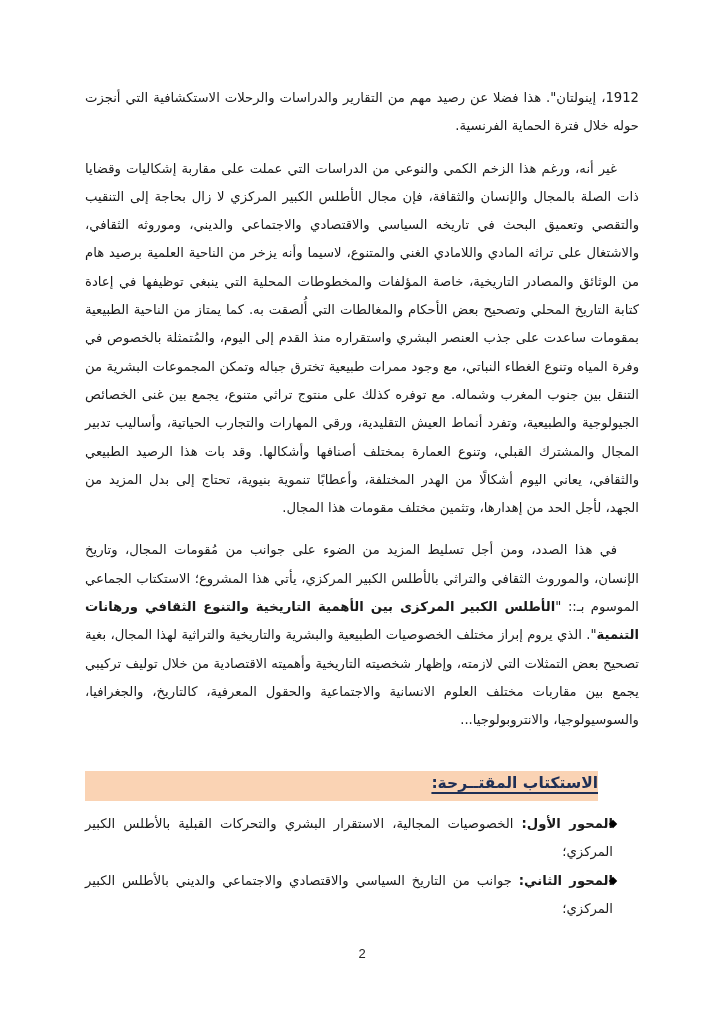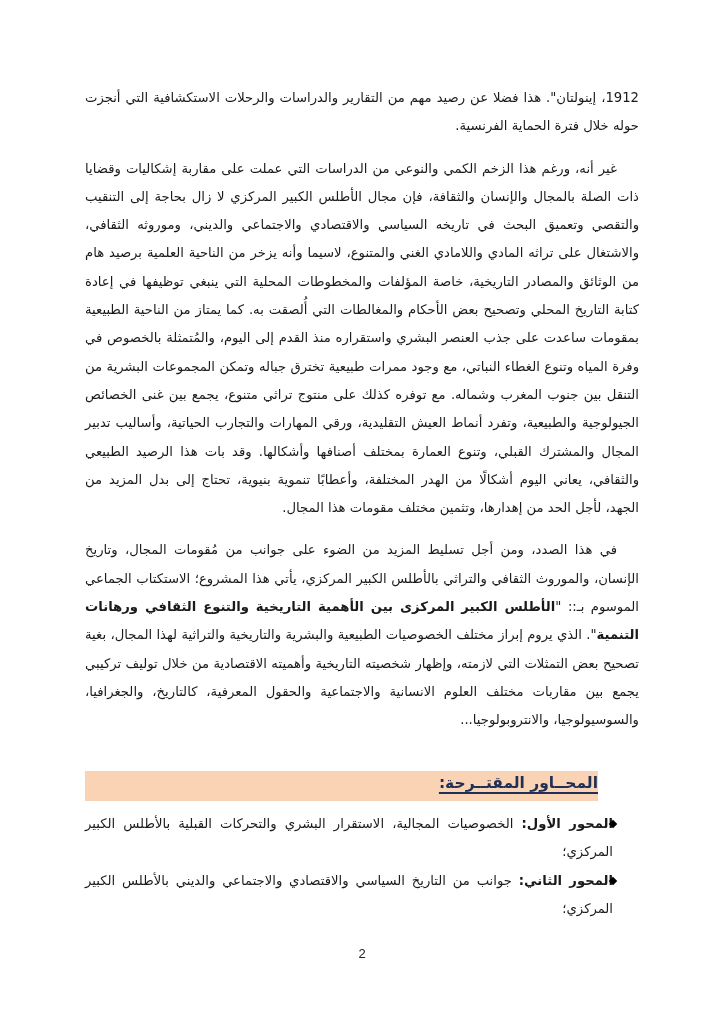--- a/index.html
+++ b/index.html
@@ -114,21 +114,21 @@
   </p>
   <p class="para indent">
     <span>غير أنه، ورغم هذا الزخم الكمي والنوعي من الدراسات التي عملت على مقاربة إشكاليات وقضايا ذات الصلة بالمجال والإنسان والثقافة، فإن مجال الأطلس الكبير المركزي لا زال بحاجة إلى التنقيب والتقصي وتعميق البحث في تاريخه السياسي والاقتصادي والاجتماعي والديني، وموروثه الثقافي، والاشتغال على تراثه المادي واللامادي الغني والمتنوع، لاسيما وأنه يزخر من الناحية العلمية برصيد هام من الوثائق والمصادر التاريخية، خاصة المؤلفات والمخطوطات المحلية التي ينبغي توظيفها في إعادة كتابة التاريخ المحلي وتصحيح  بعض الأحكام والمغالطات التي أُلصقت به. كما يمتاز من الناحية الطبيعية بمقومات ساعدت على جذب العنصر البشري واستقراره منذ القدم إلى اليوم، والمُتمثلة بالخصوص في وفرة المياه وتنوع الغطاء النباتي، مع وجود ممرات طبيعية تخترق جباله وتمكن المجموعات البشرية من التنقل بين جنوب المغرب وشماله. مع توفره كذلك على منتوج تراثي متنوع، يجمع بين غنى الخصائص الجيولوجية والطبيعية، وتفرد أنماط العيش التقليدية، ورقي المهارات والتجارب الحياتية، وأساليب تدبير المجال والمشترك القبلي، وتنوع العمارة بمختلف أصنافها وأشكالها. وقد بات هذا الرصيد الطبيعي والثقافي، يعاني اليوم أشكالًا من الهدر المختلفة، وأعطابًا تنموية بنيوية، تحتاج إلى بدل المزيد من الجهد، لأجل الحد من إهدارها، وتثمين مختلف مقومات هذا المجال.</span>
   </p>
   <p class="para indent">
     <span>في هذا الصدد، ومن أجل تسليط المزيد من الضوء على جوانب من مُقومات المجال، وتاريخ الإنسان، والموروث الثقافي والتراثي بالأطلس الكبير المركزي، يأتي هذا المشروع؛ الاستكتاب الجماعي الموسوم بـ:: "</span><span class="title-bold">الأطلس الكبير المركزى بين الأهمية التاريخية والتنوع الثقافي ورهانات التنمية</span><span>". الذي يروم إبراز مختلف الخصوصيات الطبيعية والبشرية والتاريخية والتراثية لهذا المجال، بغية تصحيح بعض التمثلات التي لازمته، وإظهار شخصيته التاريخية وأهميته الاقتصادية من خلال توليف تركيبي يجمع بين مقاربات مختلف العلوم الانسانية والاجتماعية والحقول المعرفية، كالتاريخ، والجغرافيا، والسوسيولوجيا، والانتروبولوجيا...</span>
   </p>
 </div>
 
 <div class="section-header">
-  <span class="section-header-text">المحــاور المقتــرحة:</span>
+  <span class="section-header-text">الاستكتاب المقتــرحة:</span>
 </div>
 
 <ul class="axes-list">
   <li class="axis-item">
     <span class="axis-bullet"></span>
     <span class="axis-label">المحور الأول:</span><span> الخصوصيات المجالية، الاستقرار البشري والتحركات القبلية بالأطلس الكبير المركزي؛</span>
   </li>
   <li class="axis-item">
     <span class="axis-bullet"></span>
     <span class="axis-label">المحور الثاني:</span><span> جوانب من التاريخ السياسي والاقتصادي والاجتماعي والديني بالأطلس الكبير المركزي؛</span>

